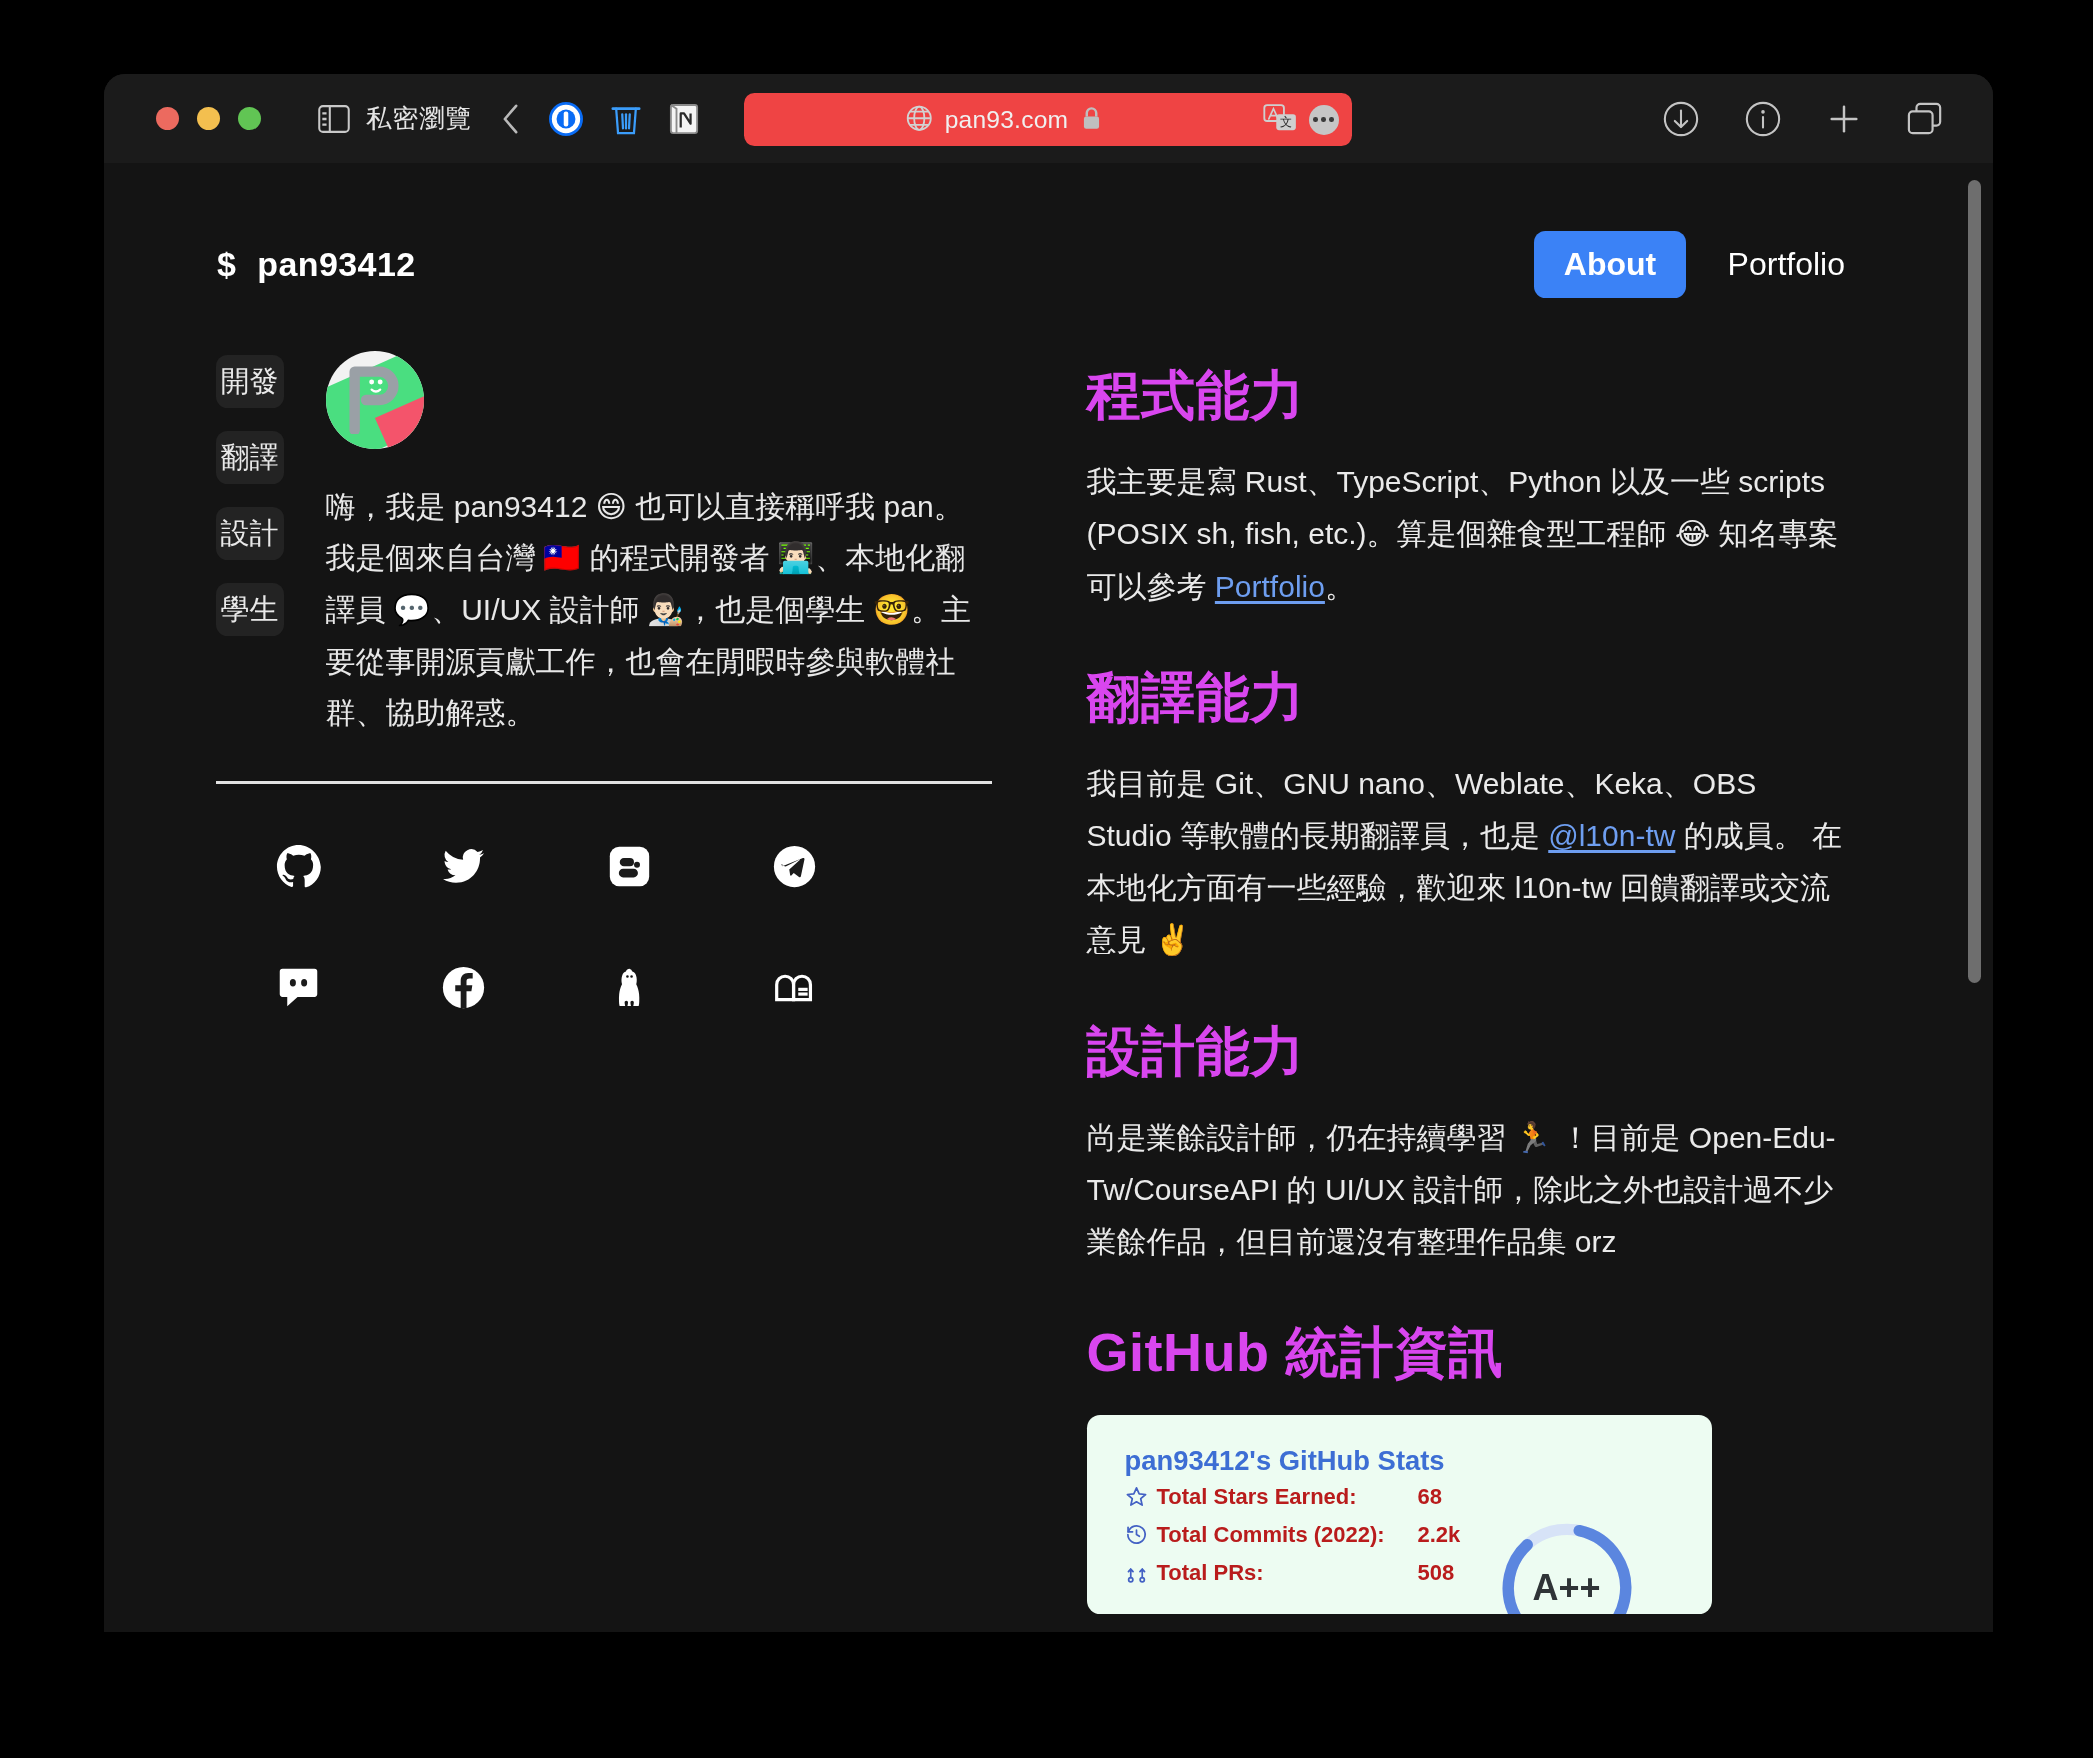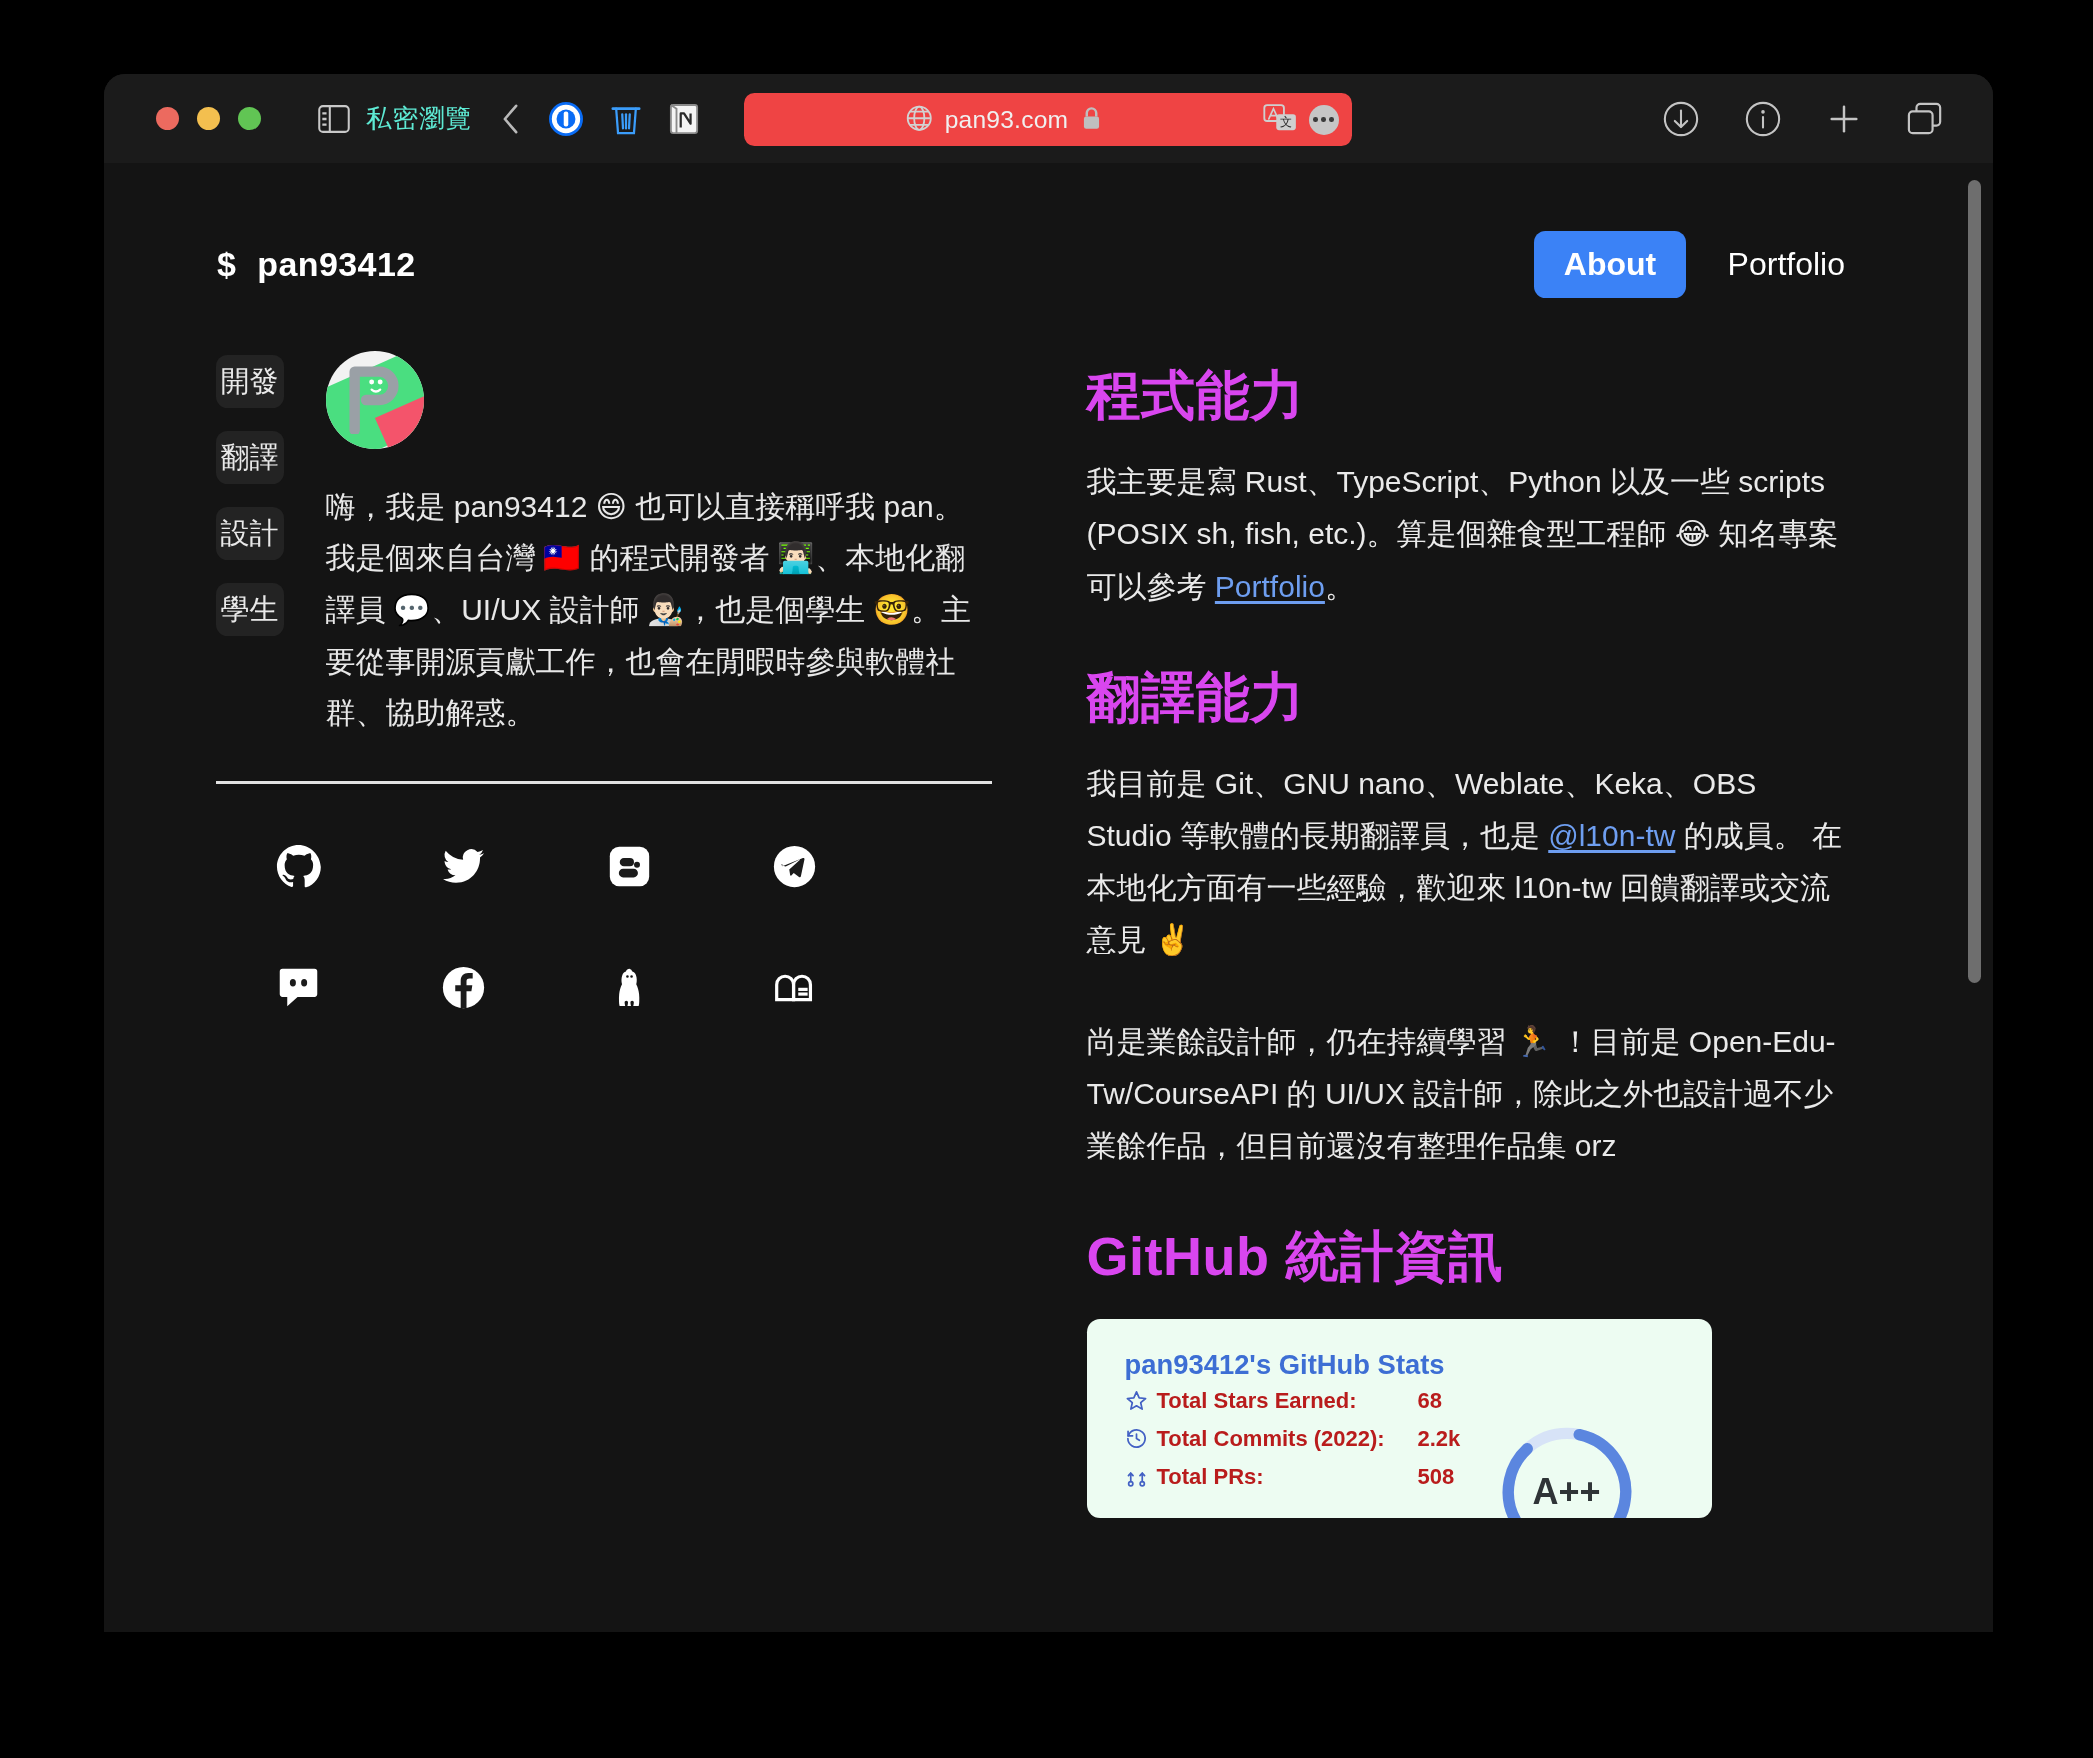--- a/index.html
+++ b/index.html
@@ -40,21 +40,21 @@
   .tl.green  { background: #61c554; }
 
   .tb-icon {
     display: flex; align-items: center; justify-content: center;
     color: #c9c9c9;
   }
 
   #sidebar-toggle { margin-left: 57px; }
   #private-label {
     margin-left: 16px;
-    color: #5eead4;
+    color: #e5e5e5;
     font-size: 25.6px;
     letter-spacing: 0.9px;
     white-space: nowrap;
   }
   #back-button   { margin-left: 28px; }
   #onepassword   { margin-left: 28px; }
   #trash-ext     { margin-left: 28px; }
   #notion-ext    { margin-left: 28px; }
 
   
@@ -576,20 +576,21 @@
           <div class="section-title">程式能力</div>
           <div class="section-body">
             <span>我主要是寫 Rust、TypeScript、Python 以及一些 scripts (POSIX sh, fish, etc.)。算是個雜食型工程師 😂 知名專案可以參考 </span><a>Portfolio</a><span>。</span>
           </div>
 
           <div class="section-title">翻譯能力</div>
           <div class="section-body">
             <span>我目前是 Git、GNU nano、Weblate、Keka、OBS Studio 等軟體的長期翻譯員，也是 </span><a>@l10n-tw</a><span> 的成員。 在本地化方面有一些經驗，歡迎來 l10n-tw 回饋翻譯或交流意見 ✌️</span>
           </div>
 
+          <div class="section-title">設計能力</div>
           <div class="section-body">
             <span>尚是業餘設計師，仍在持續學習 🏃 ！目前是 Open-Edu-Tw/CourseAPI 的 UI/UX 設計師，除此之外也設計過不少業餘作品，但目前還沒有整理作品集 orz</span>
           </div>
 
           <div class="section-title">GitHub 統計資訊</div>
 
           <div id="gh-card">
             <div id="gh-card-title">pan93412's GitHub Stats</div>
 
             <div class="gh-row">

